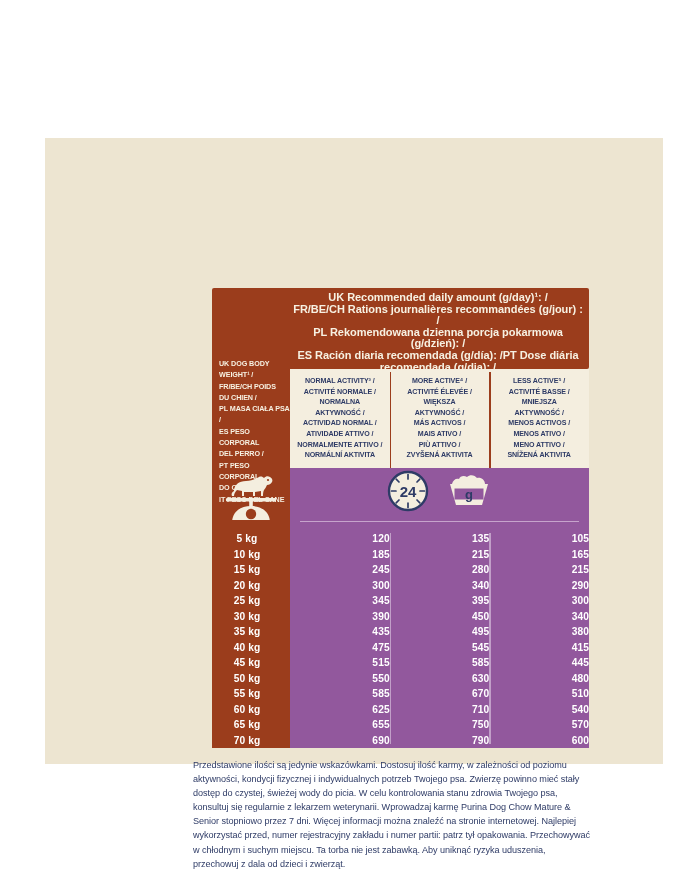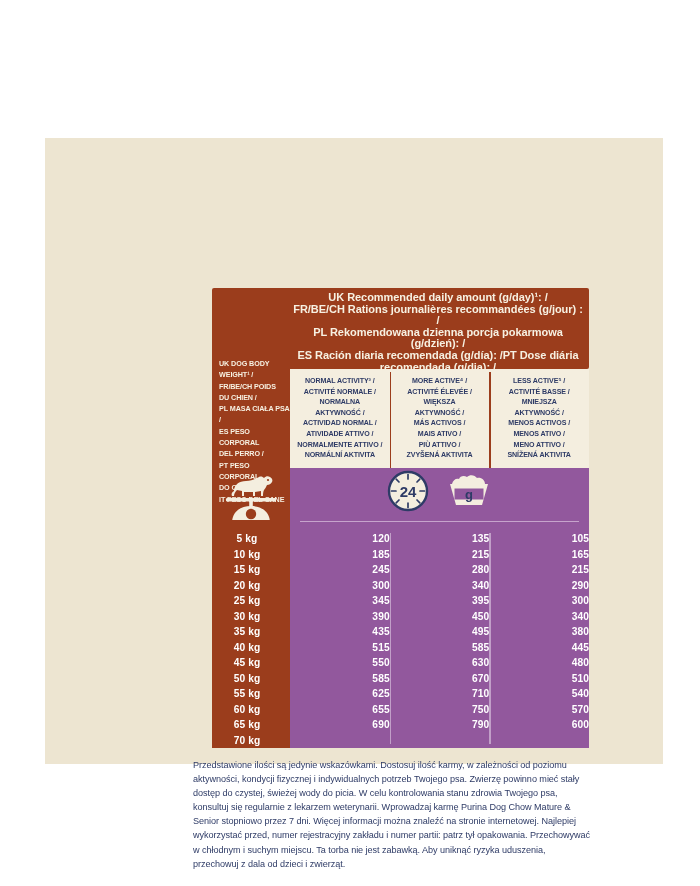--- a/index.html
+++ b/index.html
@@ -372,20 +372,25 @@
       <div class="t-cell">390</div>
       <div class="t-cell">450</div>
       <div class="t-cell">340</div>
     </div>
     <div class="t-row">
       <div class="t-cell">435</div>
       <div class="t-cell">495</div>
       <div class="t-cell">380</div>
     </div>
     <div class="t-row">
+      <div class="t-cell">475</div>
+      <div class="t-cell">545</div>
+      <div class="t-cell">415</div>
+    </div>
+    <div class="t-row">
       <div class="t-cell">515</div>
       <div class="t-cell">585</div>
       <div class="t-cell">445</div>
     </div>
     <div class="t-row">
       <div class="t-cell">550</div>
       <div class="t-cell">630</div>
       <div class="t-cell">480</div>
     </div>
     <div class="t-row">

